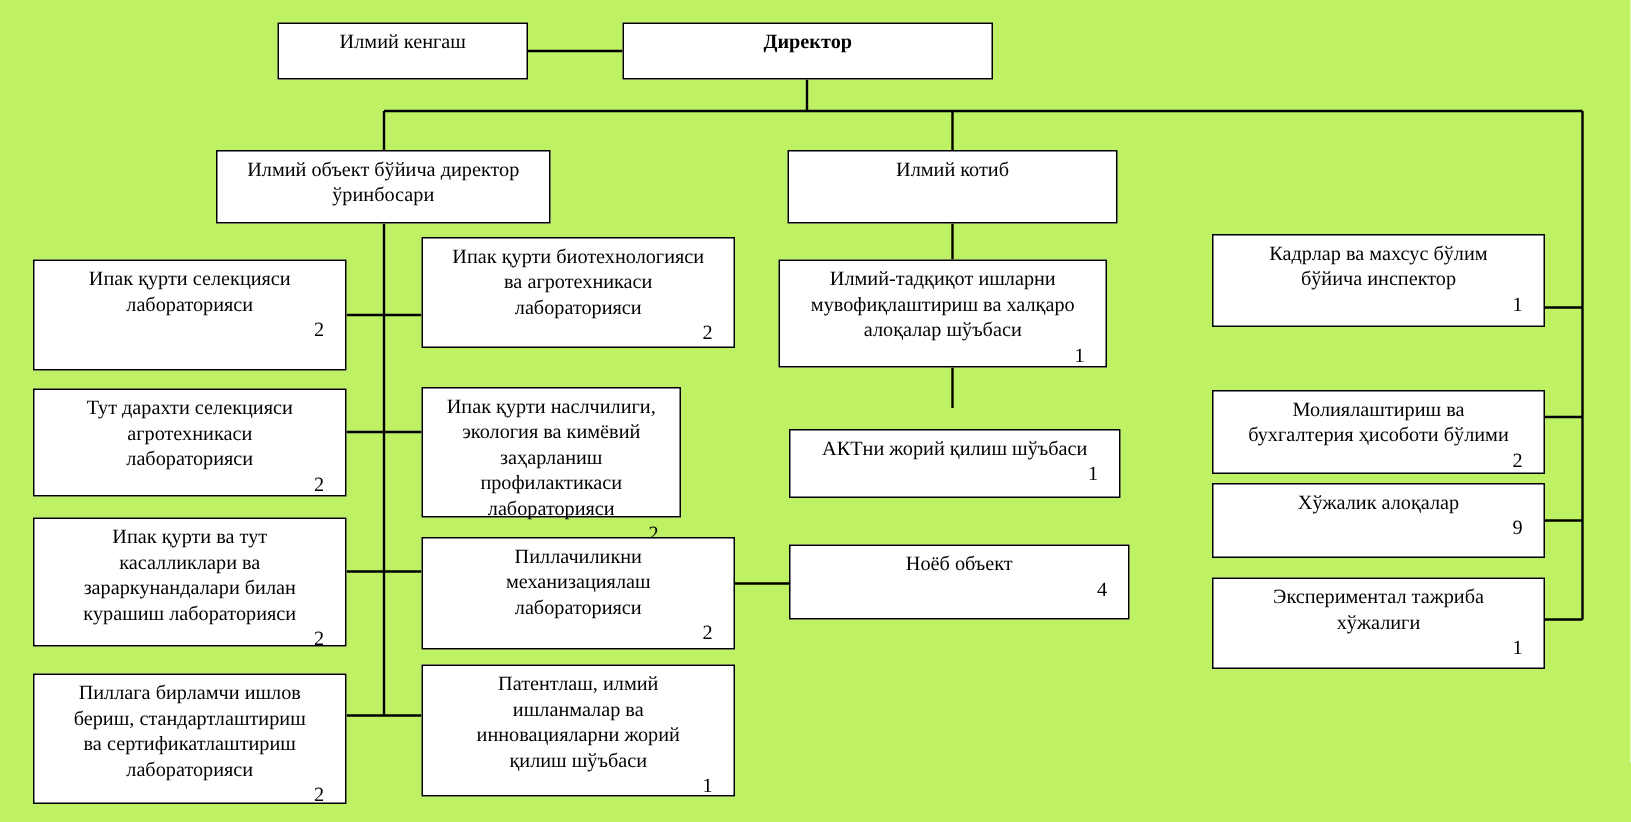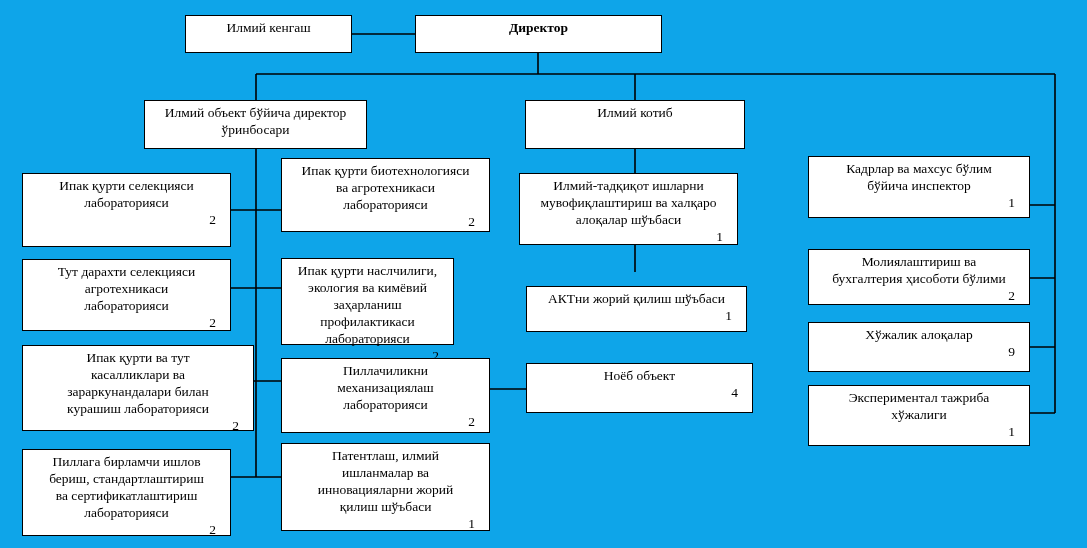--- a/index.html
+++ b/index.html
@@ -1,19 +1,19 @@
 <!DOCTYPE html>
 <html><head>
 <meta charset="utf-8">
 <style>
   html,body { margin:0; padding:0; background:#ffffff; }
   .canvas {
     position:relative;
     width:1087px; height:548px;
-    background:#0ea5e9;
+    background:#bef264;
     font-family:"Liberation Serif","DejaVu Serif",serif;
     color:#000000;
     overflow:hidden;
   }
   svg.wires { position:absolute; left:0; top:0; }
   .node {
     position:absolute;
     box-sizing:border-box;
     border:1.6px solid #000000;
     background:#ffffff;
@@ -85,21 +85,21 @@
     <div class="count">2</div>
   </div>
 
   <div class="node" style="left:22px;top:259px;width:209px;height:72px">
     <div class="label">Тут дарахти селекцияси
 агротехникаси
 лабораторияси</div>
     <div class="count">2</div>
   </div>
 
-  <div class="node" style="left:22px;top:345px;width:232px;height:86px">
+  <div class="node" style="left:22px;top:345px;width:209px;height:86px">
     <div class="label">Ипак қурти ва тут
 касалликлари ва
 зараркунандалари билан
 курашиш лабораторияси</div>
     <div class="count">2</div>
   </div>
 
   <div class="node" style="left:22px;top:449px;width:209px;height:87px">
     <div class="label">Пиллага бирламчи ишлов
 бериш, стандартлаштириш
@@ -154,21 +154,21 @@
     <div class="label">Ноёб объект</div>
     <div class="count">4</div>
   </div>
 
   <div class="node" style="left:808px;top:156px;width:222px;height:62px">
     <div class="label">Кадрлар ва махсус бўлим
 бўйича инспектор</div>
     <div class="count">1</div>
   </div>
 
-  <div class="node" style="left:808px;top:249px;width:222px;height:56px">
+  <div class="node" style="left:808px;top:260px;width:222px;height:56px">
     <div class="label">Молиялаштириш ва
 бухгалтерия ҳисоботи бўлими</div>
     <div class="count">2</div>
   </div>
 
   <div class="node" style="left:808px;top:322px;width:222px;height:50px">
     <div class="label">Хўжалик алоқалар</div>
     <div class="count">9</div>
   </div>
 

